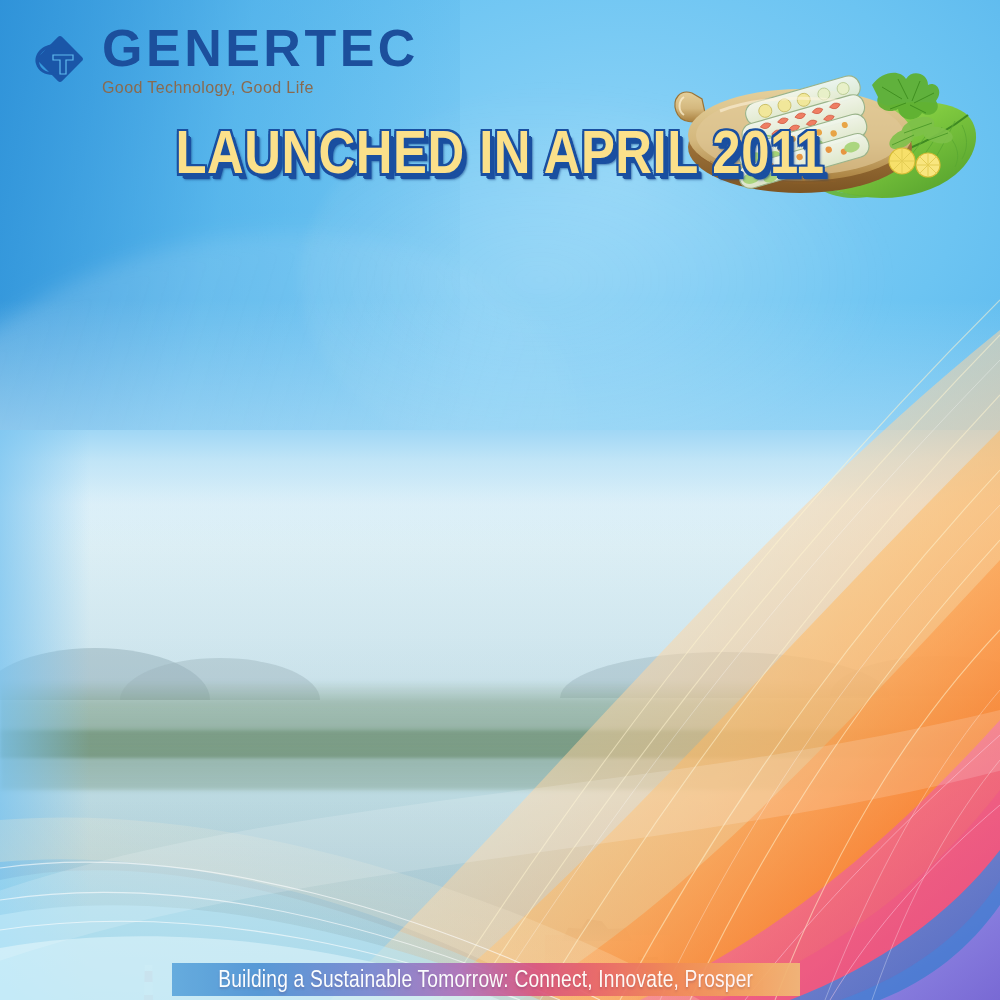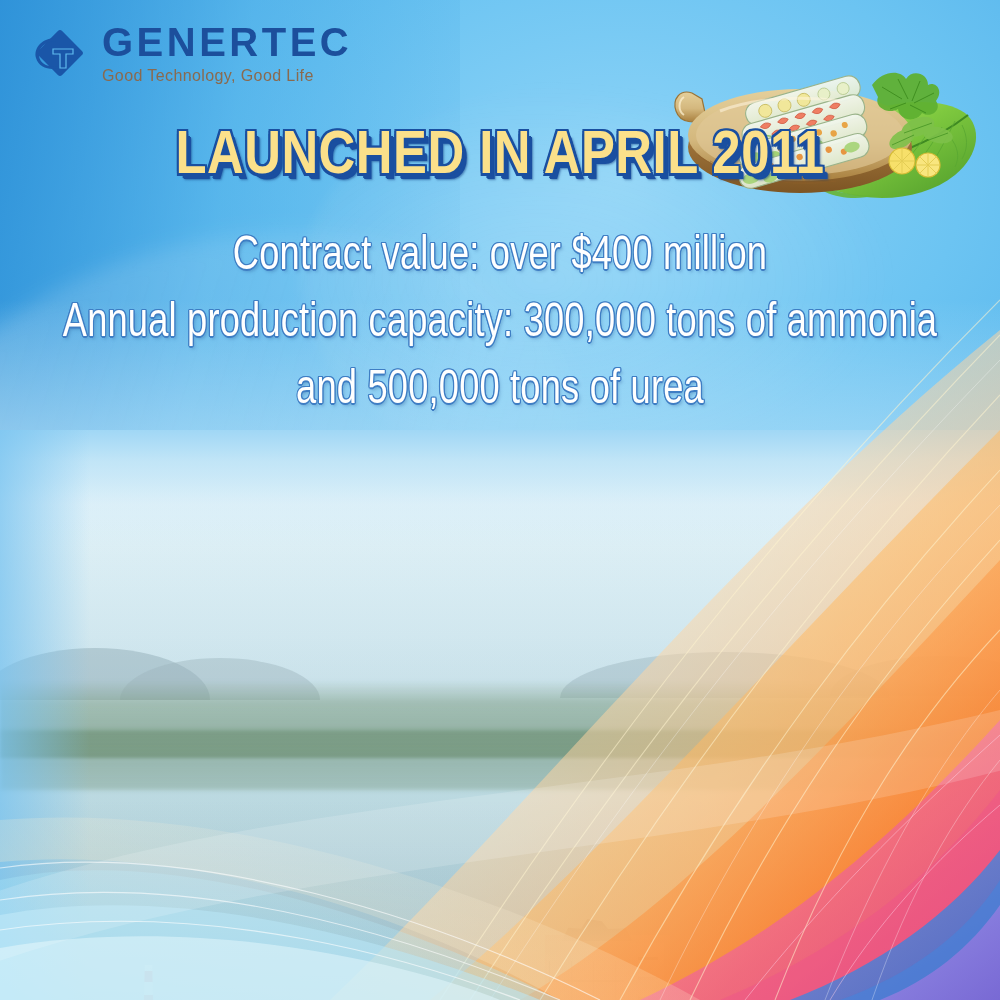--- a/index.html
+++ b/index.html
@@ -179,21 +179,21 @@
   .logo {
     position: absolute;
     left: 32px; top: 22px;
     display: flex;
     align-items: center;
     gap: 14px;
   }
   .logo-mark { width: 56px; height: 56px; position: relative; flex: none; }
   .logo-text { display: flex; flex-direction: column; line-height: 1; }
   .logo-word {
-    font-size: 40px;
+    font-size: 52px;
     font-weight: 700;
     letter-spacing: 3.5px;
     color: #1c4f9c;
     font-family: "Liberation Sans", sans-serif;
   }
   .logo-tag {
     margin-top: 6px;
     font-size: 16px;
     letter-spacing: 0.4px;
     color: #8a6a4e;
@@ -572,20 +572,18 @@
       </g>
 
       <path d="M70,56 C100,44 150,40 190,46" stroke="#fff6e0" stroke-width="3" fill="none" opacity="0.55"></path>
     </svg>
   </div>
 
   <div class="headline">
     <span>LAUNCHED IN APRIL 2011</span>
   </div>
 
-  <div class="body-copy">
-    <span class="line">Contract value: over $400 million</span>
-    <span class="line">Annual production capacity: 300,000 tons of ammonia</span>
-    <span class="line">and 500,000 tons of urea</span>
+
+  <div class="footer-band">
+    <span class="footer-text">Building a Sustainable Tomorrow: Connect, Innovate, Prosper</span>
   </div>
 
-
 </div>
 
 </body></html>

